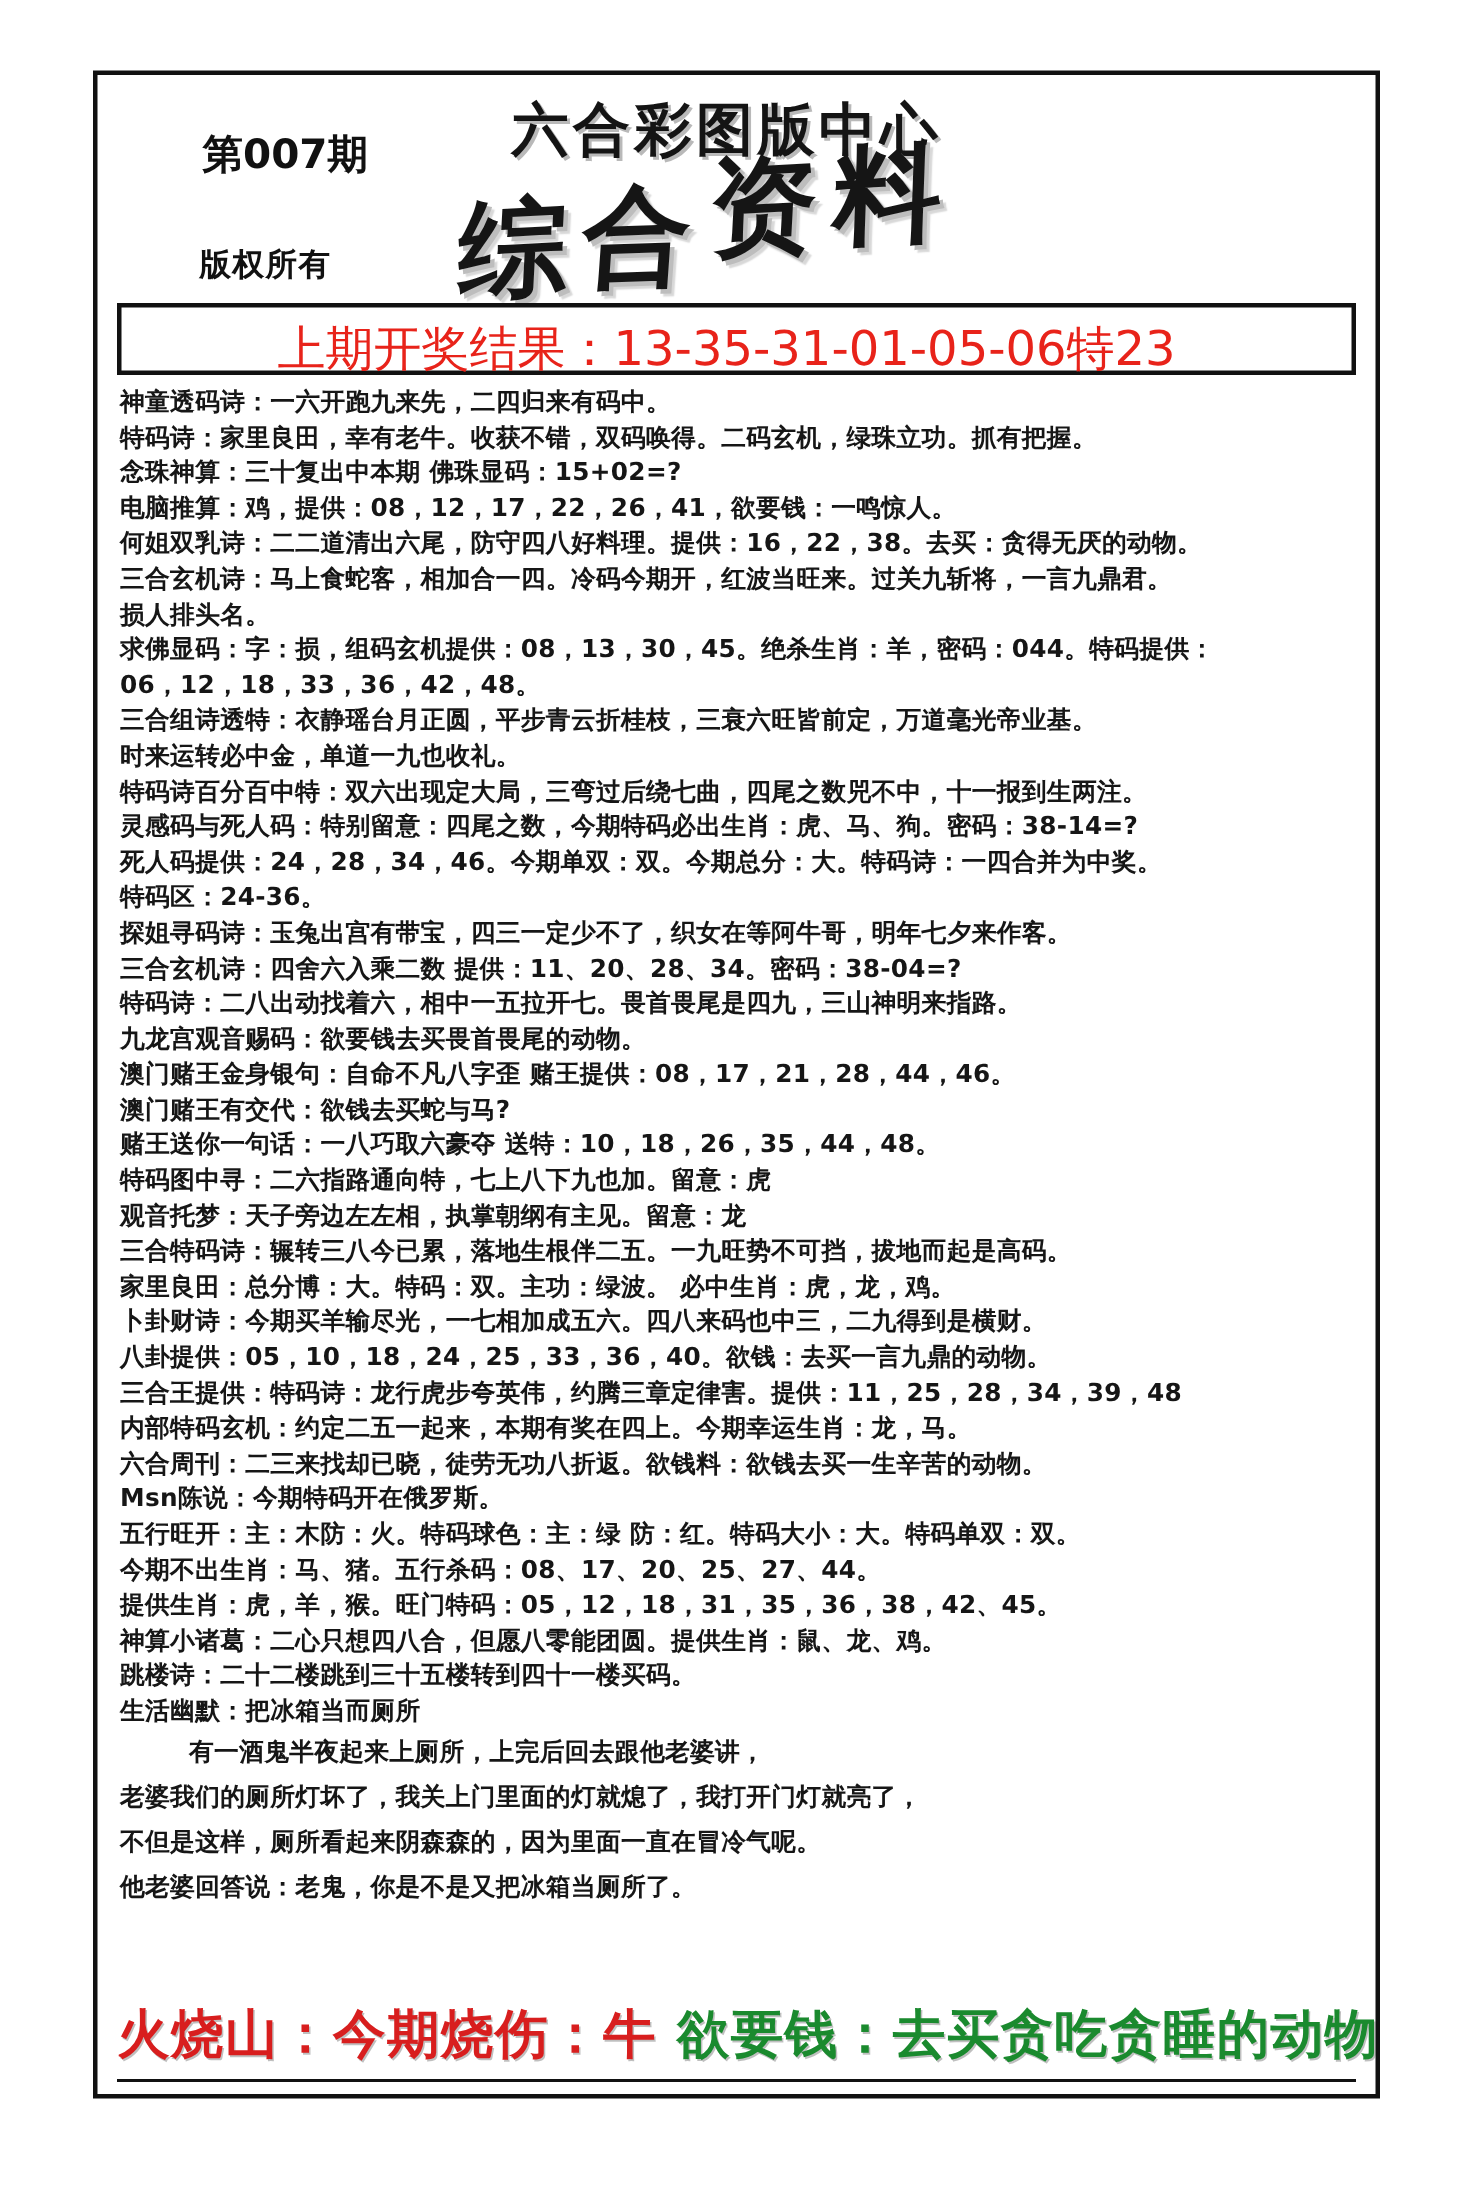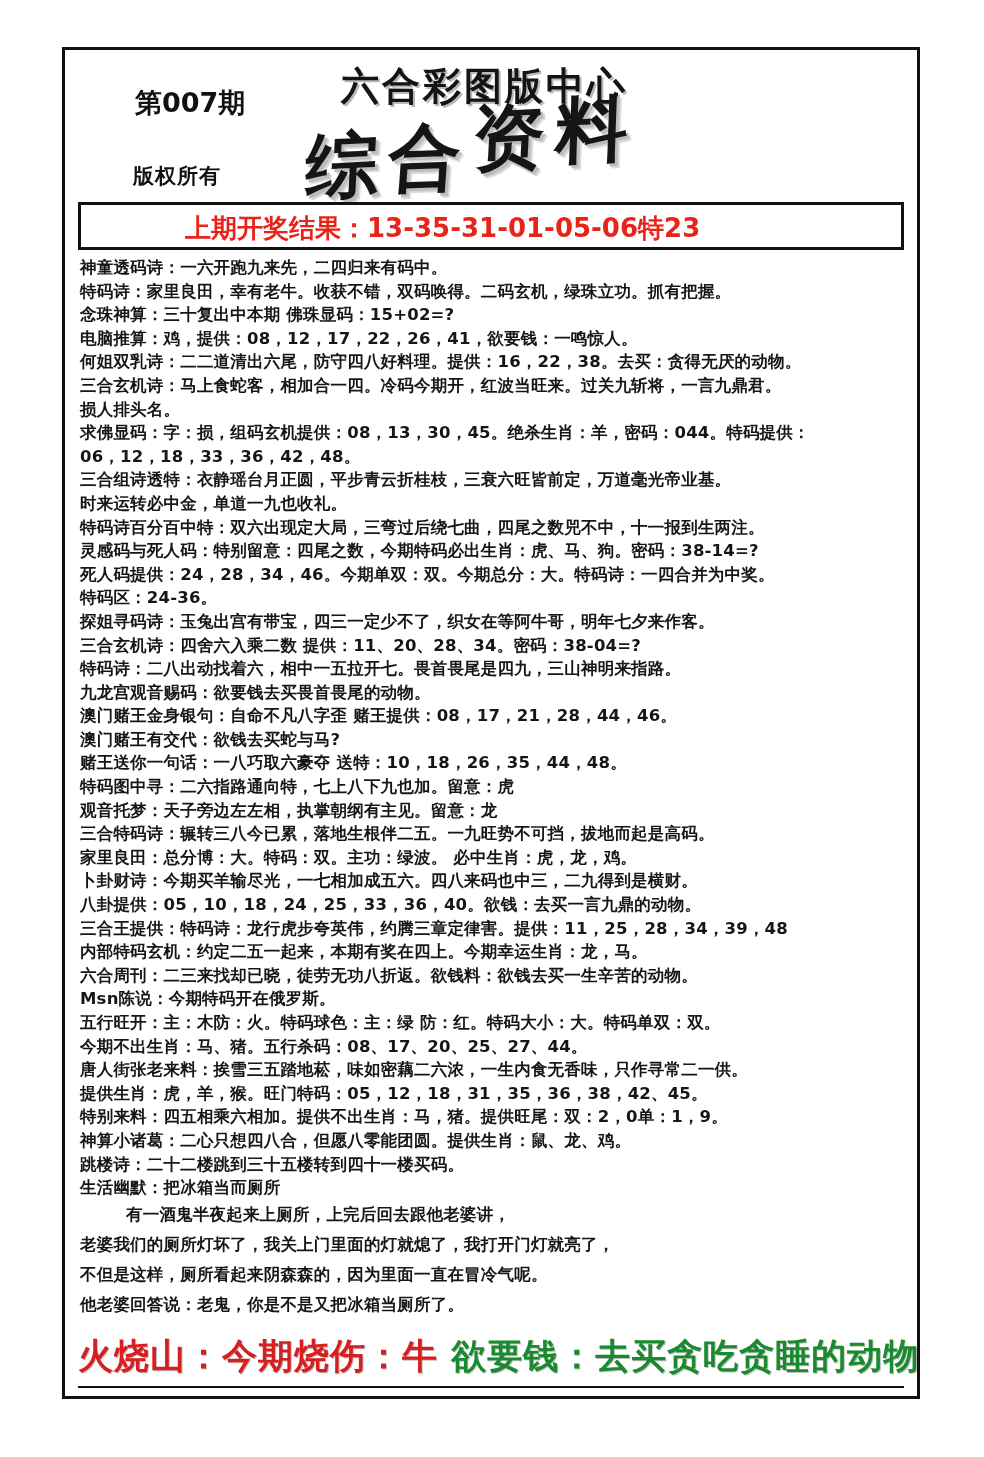--- a/index.html
+++ b/index.html
@@ -88,22 +88,22 @@
     width: 826px;
     height: 48px;
     border: 3px solid #111;
     box-sizing: border-box;
     background: #fff;
   }
   .result-text {
     position: absolute;
     left: 104px;
     top: 6px;
-    font-size: 26px;
-    font-weight: bold;
+    font-size: 32px;
+    font-weight: normal;
     color: #e8231a;
     letter-spacing: 0px;
     white-space: nowrap;
   }
 
   
   .body-text {
     position: absolute;
     left: 13px;
     top: 206px;
@@ -201,23 +201,21 @@
         <div class="line">三合特码诗：辗转三八今已累，落地生根伴二五。一九旺势不可挡，拔地而起是高码。</div>
         <div class="line">家里良田：总分博：大。特码：双。主功：绿波。 必中生肖：虎，龙，鸡。</div>
         <div class="line">卜卦财诗：今期买羊输尽光，一七相加成五六。四八来码也中三，二九得到是横财。</div>
         <div class="line">八卦提供：05，10，18，24，25，33，36，40。欲钱：去买一言九鼎的动物。</div>
         <div class="line">三合王提供：特码诗：龙行虎步夸英伟，约腾三章定律害。提供：11，25，28，34，39，48</div>
         <div class="line">内部特码玄机：约定二五一起来，本期有奖在四上。今期幸运生肖：龙，马。</div>
         <div class="line">六合周刊：二三来找却已晓，徒劳无功八折返。欲钱料：欲钱去买一生辛苦的动物。</div>
         <div class="line">Msn陈说：今期特码开在俄罗斯。</div>
         <div class="line">五行旺开：主：木防：火。特码球色：主：绿 防：红。特码大小：大。特码单双：双。</div>
         <div class="line">今期不出生肖：马、猪。五行杀码：08、17、20、25、27、44。</div>
-        <div class="line">唐人街张老来料：挨雪三五踏地菘，味如密藕二六浓，一生内食无香味，只作寻常二一供。</div>
         <div class="line">提供生肖：虎，羊，猴。旺门特码：05，12，18，31，35，36，38，42、45。</div>
-        <div class="line">特别来料：四五相乘六相加。提供不出生肖：马，猪。提供旺尾：双：2，0单：1，9。</div>
         <div class="line">神算小诸葛：二心只想四八合，但愿八零能团圆。提供生肖：鼠、龙、鸡。</div>
         <div class="line">跳楼诗：二十二楼跳到三十五楼转到四十一楼买码。</div>
         <div class="line">生活幽默：把冰箱当而厕所</div>
       </div>
     <div id="joke-host">
         <div class="joke indent">有一酒鬼半夜起来上厕所，上完后回去跟他老婆讲，</div>
         <div class="joke">老婆我们的厕所灯坏了，我关上门里面的灯就熄了，我打开门灯就亮了，</div>
         <div class="joke">不但是这样，厕所看起来阴森森的，因为里面一直在冒冷气呢。</div>
         <div class="joke">他老婆回答说：老鬼，你是不是又把冰箱当厕所了。</div>
       </div>

